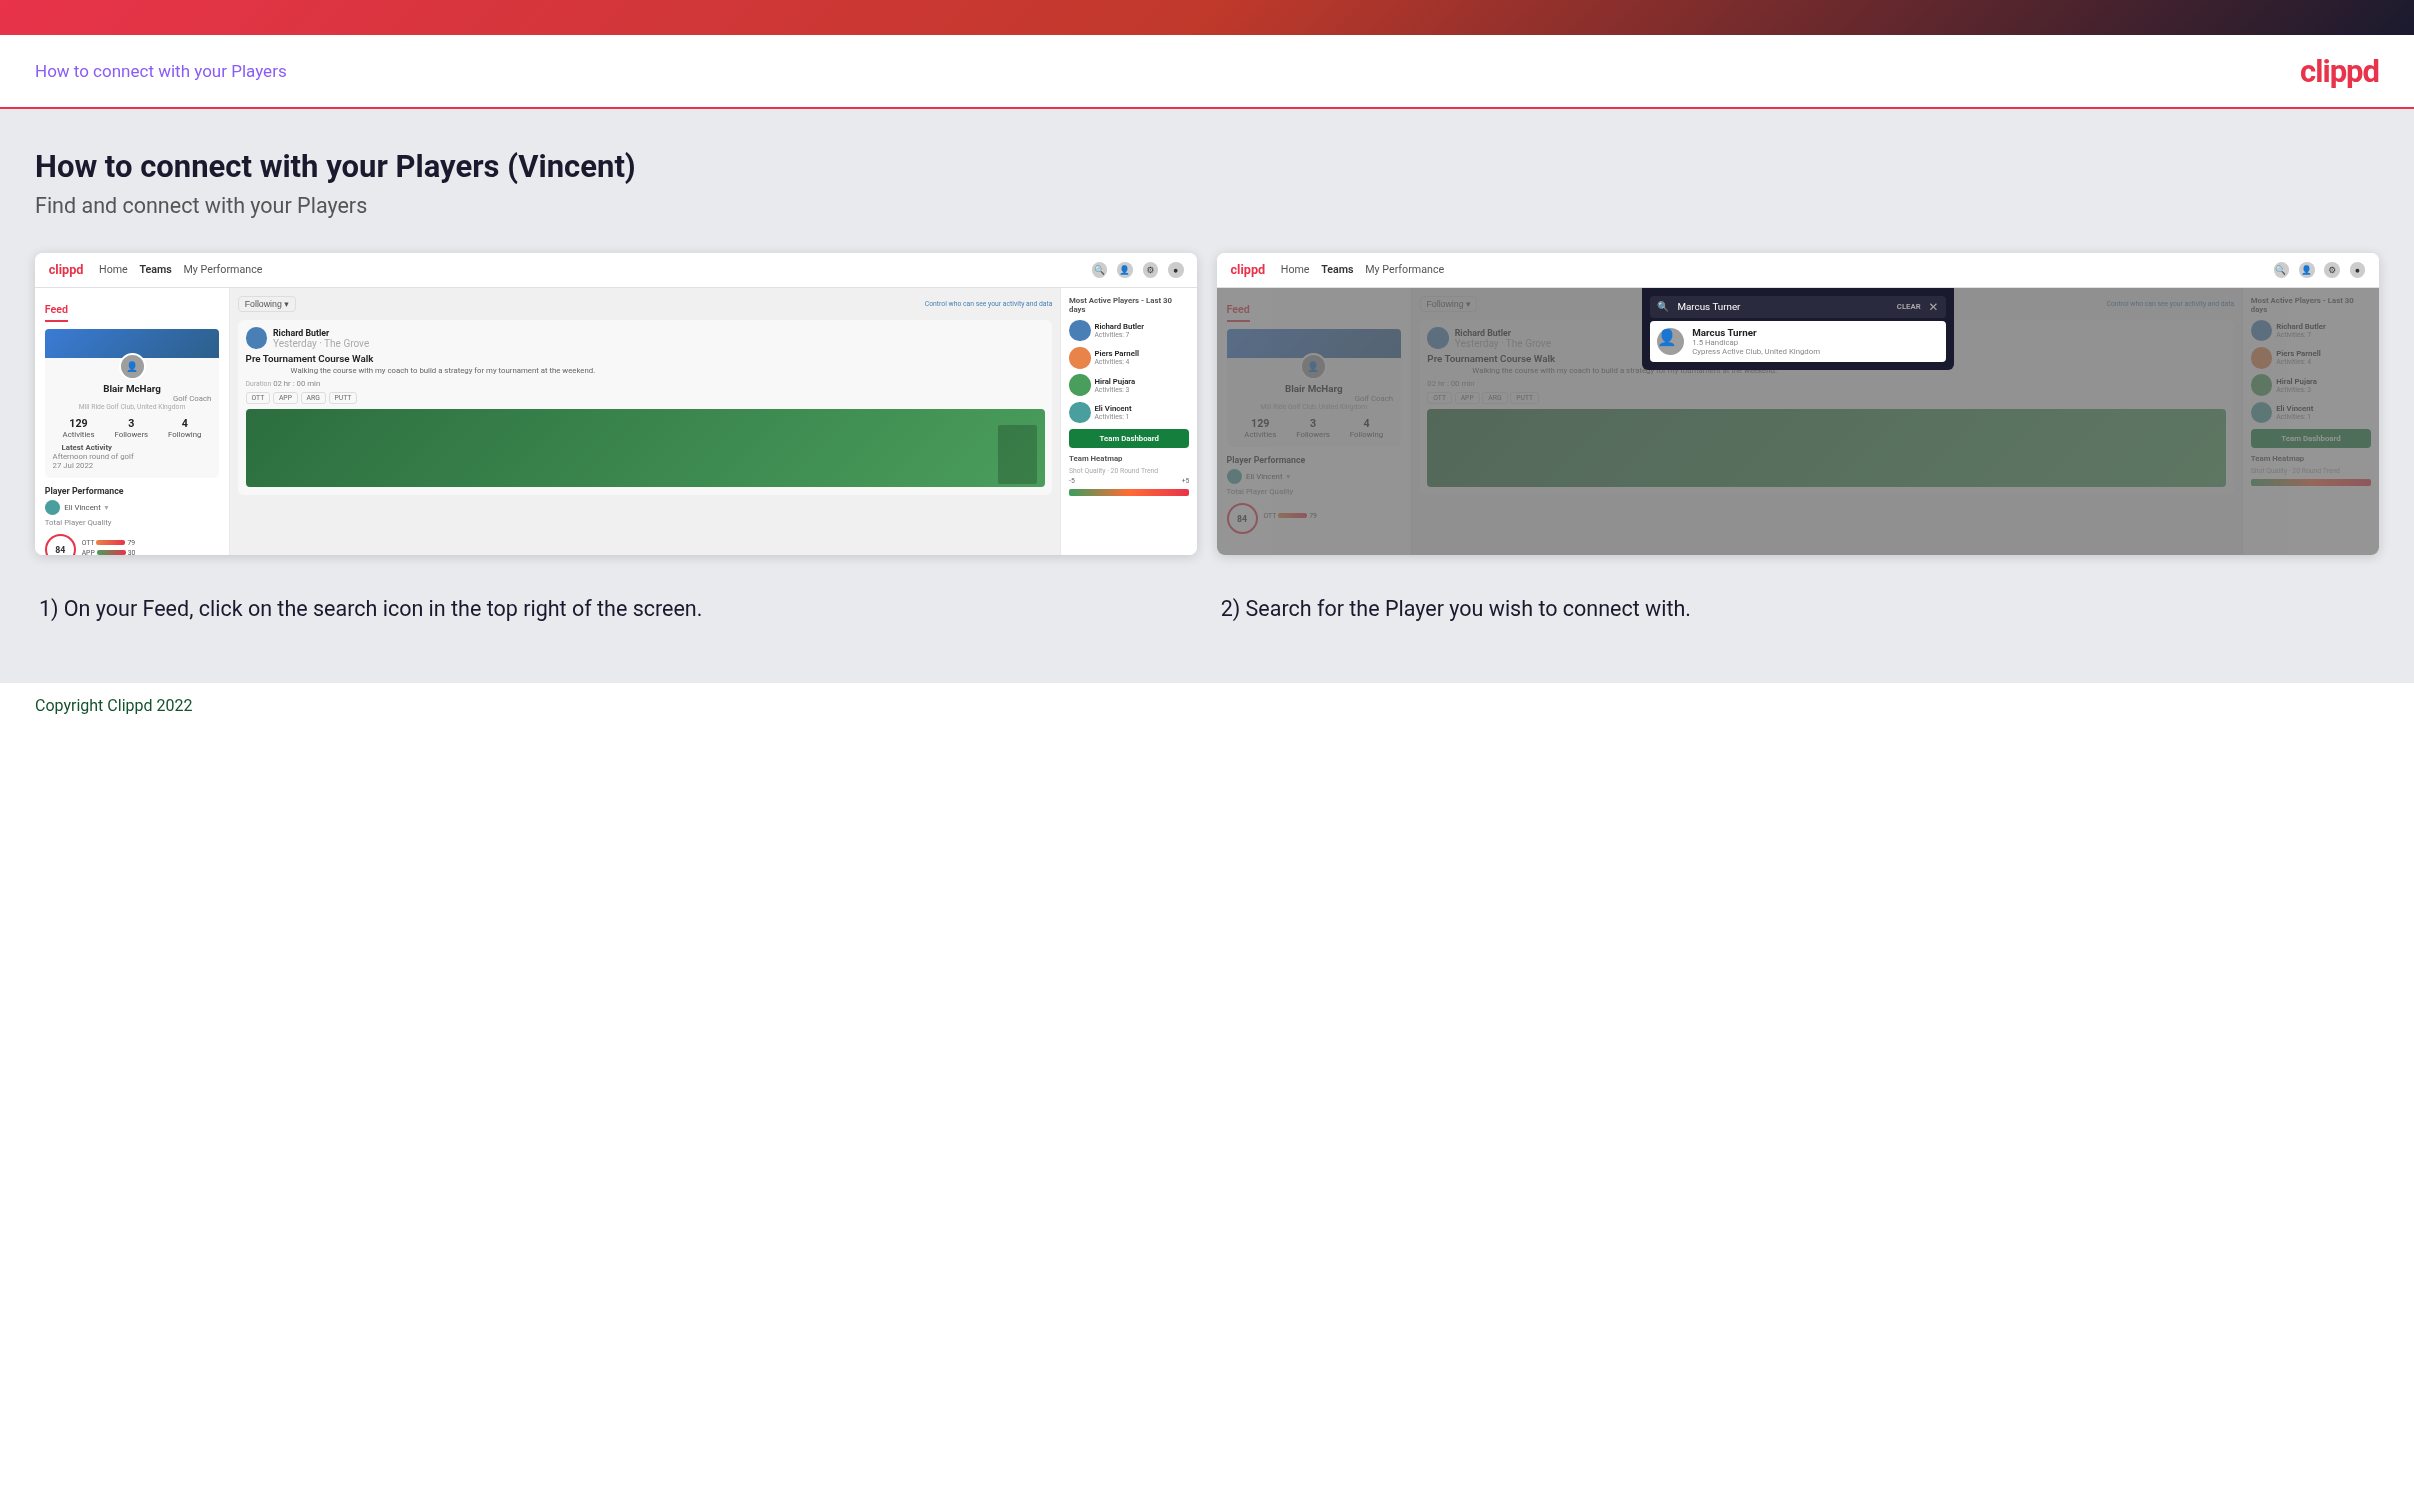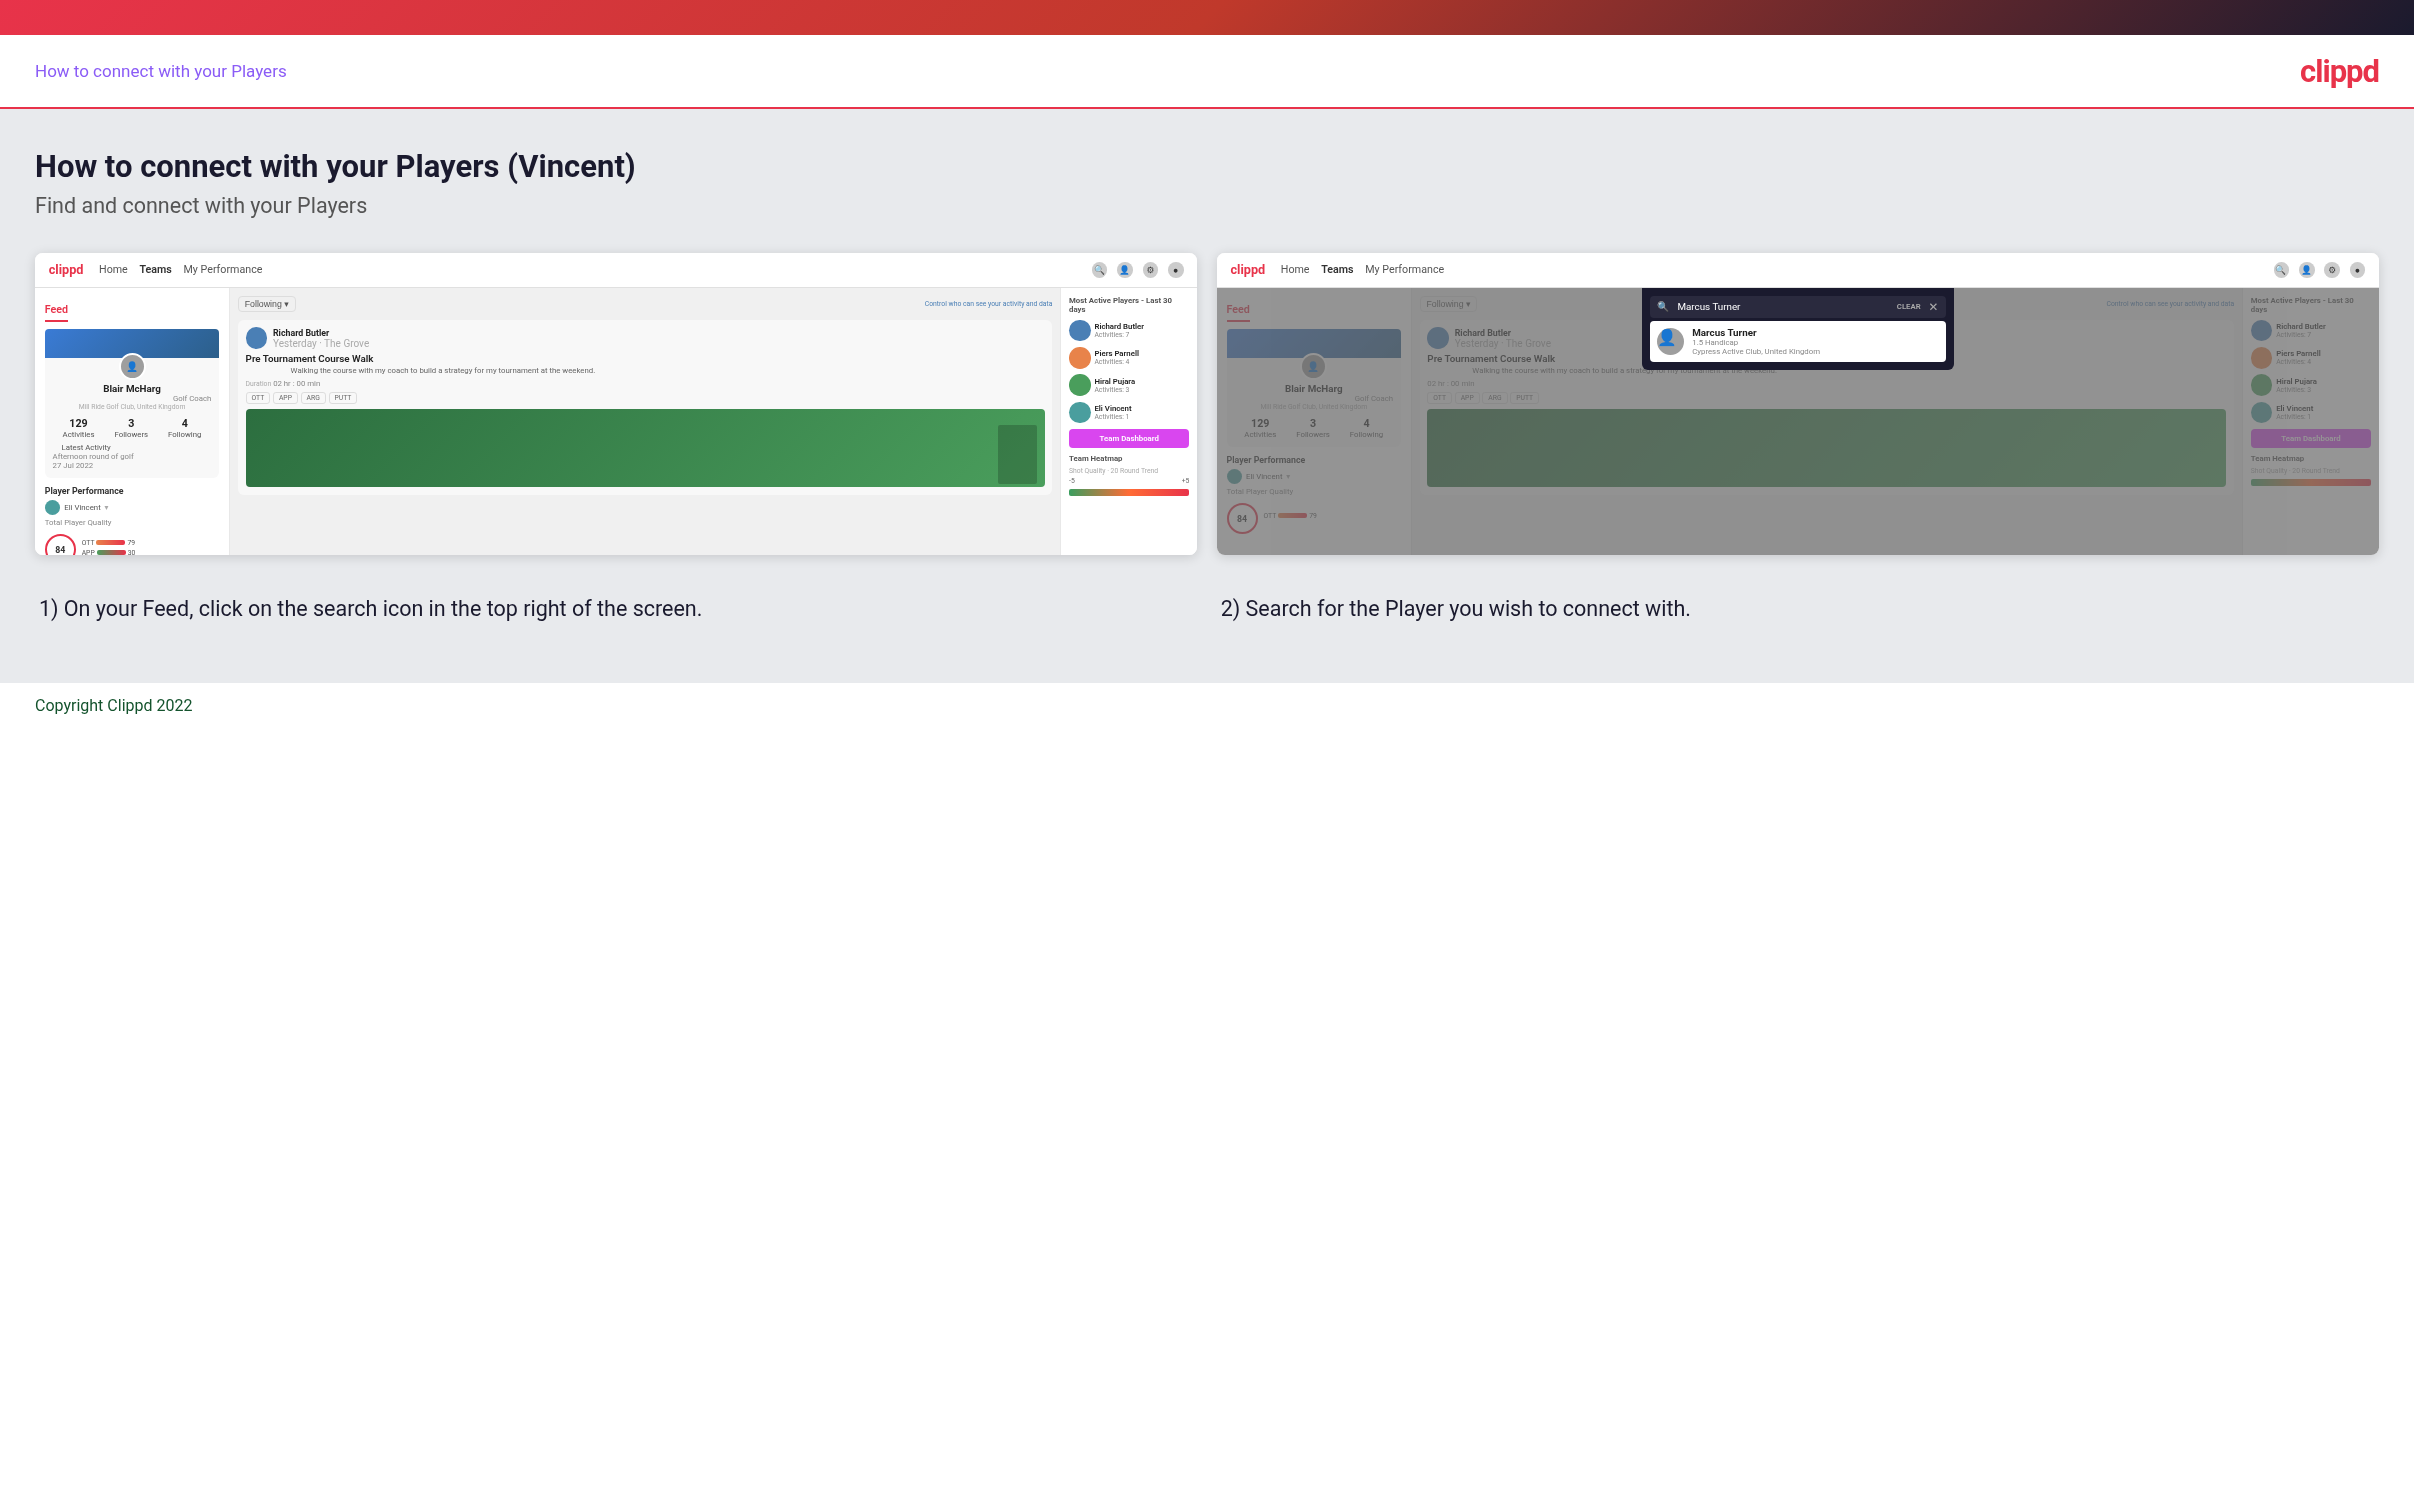--- a/index.html
+++ b/index.html
@@ -220,21 +220,21 @@
     }
 
     .latest-activity {
       font-size: 7.8px;
       color: #888;
       margin-top: 3.9px;
     }
 
     .latest-activity-label {
       font-size: 7.8px;
-      font-weight: 400;
+      font-weight: 700;
       color: #555;
       padding-left: 9px;
     }
 
     .player-performance-section {
       margin-top: 7.8px;
     }
 
     .pp-title {
       font-size: 8.8px;
@@ -403,21 +403,21 @@
       font-weight: 600;
       color: #222;
     }
 
     .player-item-activities {
       font-size: 6.8px;
       color: #888;
     }
 
     .team-dashboard-btn {
-      background: #d946ef;
+      background: #15803d;
       color: #fff;
       font-size: 7.8px;
       border-radius: 3.9px;
       padding: 4.9px 7.8px;
       text-align: center;
       margin: 5.9px 0;
       font-weight: 600;
     }
 
     .team-heatmap-title {

